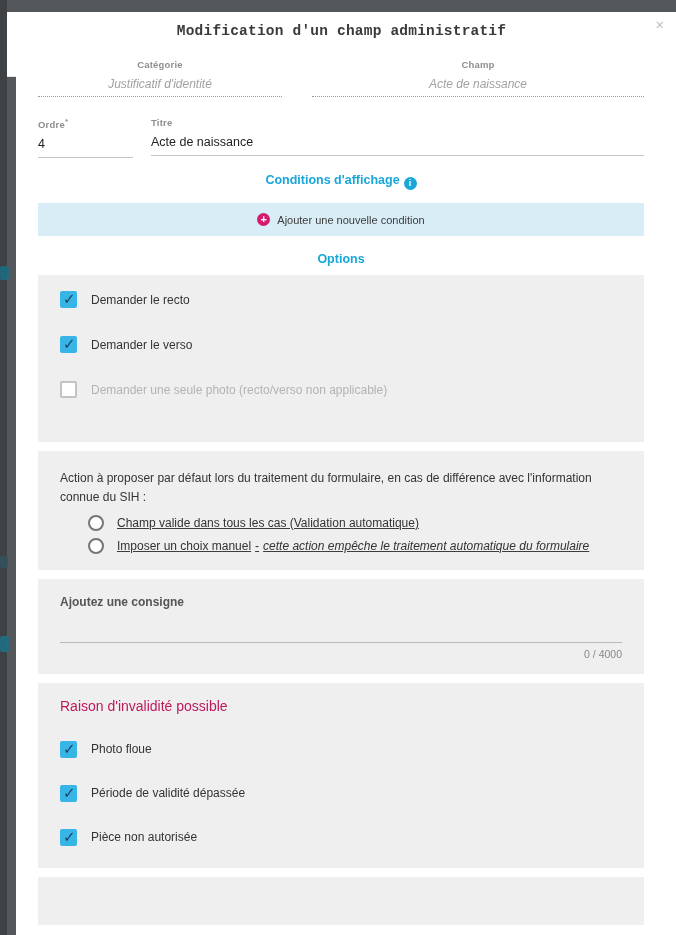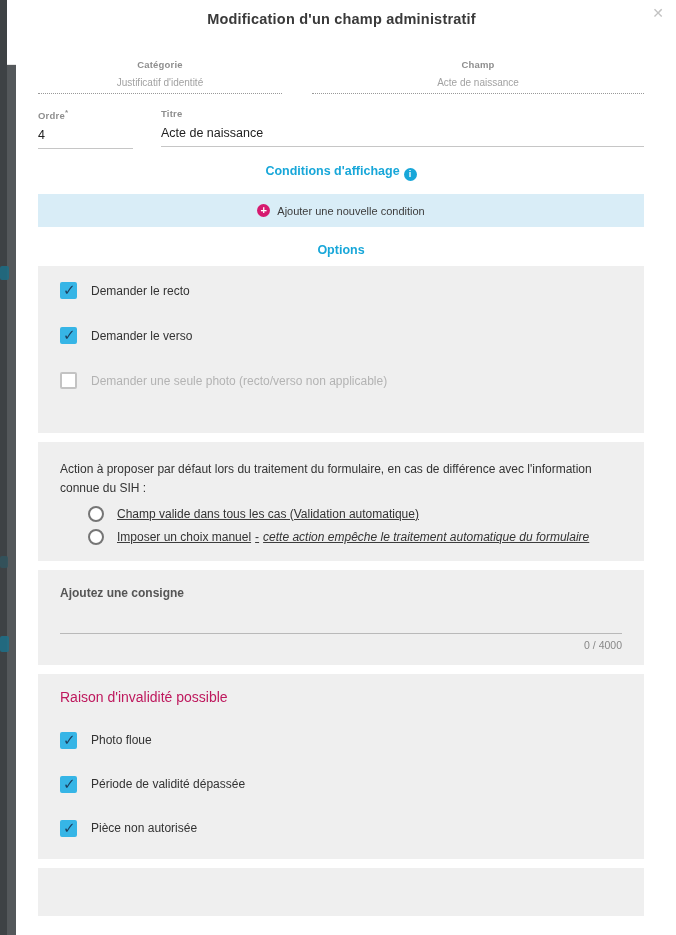--- a/index.html
+++ b/index.html
@@ -12,36 +12,36 @@
   }
   
   .backdrop-dark { position:absolute; left:0; top:0; width:7px; height:100%;
     background:#3e4245; }
   .artifact { position:absolute; border-radius:2px; opacity:.85; }
   .artifact.a1 { left:0; top:266px; width:9px; height:14px; background:#1c6d86; }
   .artifact.a2 { left:0; top:636px; width:9px; height:16px; background:#1d7089; }
   .artifact.a3 { left:0; top:556px; width:8px; height:12px; background:#31535e; }
 
   
-  .modal-header { position:absolute; left:7px; right:0; top:0; height:65px;
-    background:#fff; border-bottom:1px solid #e6e6e6; }
+  .modal-header { position:absolute; left:7px; right:0; top:12px; height:65px;
+    background:#fff; border-bottom:1px solid #e6e6e6;font-family:Liberation Mono, monospace; }
   .modal-title { text-align:center; font-size:14.5px; font-weight:700;
     color:#3a3a3a; padding-top:11px; letter-spacing:.2px; }
   .close-x { position:absolute; top:3px; right:9px; font-size:14px;
     color:#c2c2c2; cursor:pointer; line-height:1; padding:3px; }
 
   .modal-body { position:absolute; left:16px; right:0; top:50px; bottom:0;
     background:#fff; padding:9px 32px 0 22px; }
 
   
   .frow1 { display:grid; grid-template-columns:244px 1fr; column-gap:30px;text-align:center; }
-  .frow2 { display:grid; grid-template-columns:95px 1fr; column-gap:28px; margin-top:14px; }
+  .frow2 { display:grid; grid-template-columns:95px 1fr; column-gap:18px; margin-top:20px; }
   .flabel { font-size:9.5px; font-weight:700; color:#8e8e8e; letter-spacing:.2px; }
   .flabel sup { font-size:8px; }
-  .fvalue { font-size:10px; padding:7px 0 5px; white-space:nowrap; }
+  .fvalue { font-size:12px; padding:7px 0 5px; white-space:nowrap;font-style:italic; }
   .disabled-field .fvalue { color:#a2a2a2; border-bottom:1px dotted #999; }
   .finput { display:block; width:100%; border:none; outline:none;
     border-bottom:1px solid #c6c6c6; font-family:inherit; font-size:12.5px;
     color:#222; padding:7px 0 6px; background:transparent; }
 
   
   .section-heading { text-align:center; font-size:12.5px; font-weight:700;
     color:#18a7d9; margin-top:15px; }
   .badge { display:inline-block; width:13px; height:13px; border-radius:50%;
     color:#fff; font-size:9px; font-weight:700; text-align:center;

